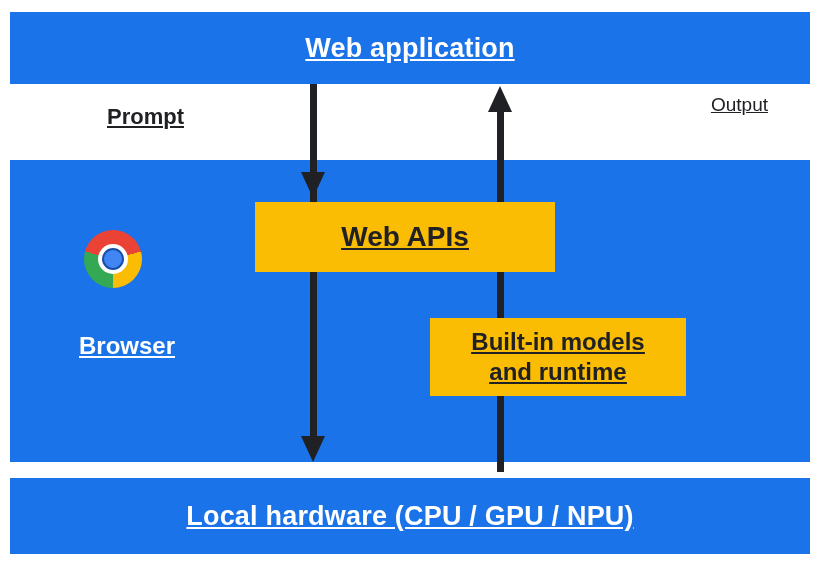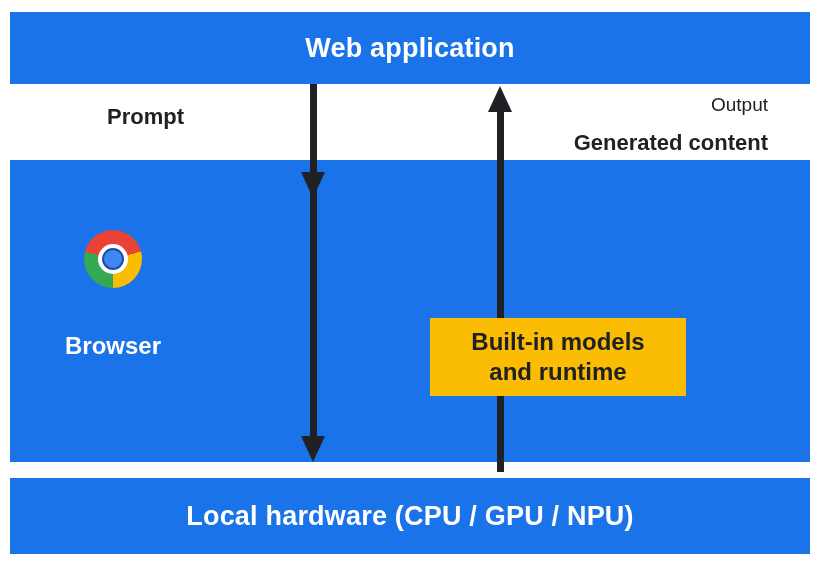--- a/index.html
+++ b/index.html
@@ -5,21 +5,21 @@
   :root{
     --blue:#1a73e8;
     --yellow:#fbbc04;
     --dark:#202124;
     --white:#ffffff;
     --chrome-red:#ea4335;
     --chrome-yellow:#fbbc04;
     --chrome-green:#34a853;
     --chrome-blue:#4285f4;
   }
-  *{margin:0;padding:0;box-sizing:border-box;}
+  *{margin:0;padding:0;box-sizing:border-box;text-decoration:underline;}
   html,body{background:#ffffff;}
   body{font-family:"Liberation Sans","DejaVu Sans",sans-serif;}
   .canvas{
     position:relative;
     width:820px;height:566px;
     background:var(--white);
     overflow:hidden;
   }
   .bar{
     position:absolute;left:10px;width:800px;
@@ -70,56 +70,58 @@
   }
   .chrome-white{
     width:30px;height:30px;border-radius:50%;background:var(--white);
     display:flex;align-items:center;justify-content:center;
   }
   .chrome-blue{
     width:22px;height:22px;border-radius:50%;background:var(--chrome-blue);
     border:2px solid #174ea6;
   }
   .browser-label{
-    position:absolute;left:38px;top:172px;width:130px;text-align:center;
+    position:absolute;left:52px;top:172px;width:130px;text-align:center;
     color:var(--white);font-size:24px;font-weight:bold;
   }
 </style>
 </head>
 <body>
 
 <div class="canvas">
 
   <div class="bar top-bar">
     <span class="bar-label">Web application</span>
   </div>
 
   <div class="io-label input-block">
     <div class="io-value">Prompt</div>
   </div>
   <div class="io-label output-block">
     <div class="io-caption">Output</div>
-    <div class="io-value">Generated content</div>
   </div>
 
   <div class="browser-panel">
     <div class="chrome-logo">
       <div class="chrome-white">
         <div class="chrome-blue"></div>
       </div>
     </div>
     <div class="browser-label">Browser</div>
   </div>
 
   <div class="arrow-line down-line"></div>
   <div class="arrowhead down ah-down-mid"></div>
   <div class="arrowhead down ah-down-bottom"></div>
   <div class="arrow-line up-line"></div>
   <div class="arrowhead up ah-up-top"></div>
 
+  <div class="ybox web-apis-box">
+    <span>Web APIs</span>
+  </div>
   <div class="ybox builtin-box">
     <span>Built-in models and runtime</span>
   </div>
 
   <div class="bar bottom-bar">
     <span class="bar-label">Local hardware (CPU / GPU / NPU)</span>
   </div>
 
 </div>
 

